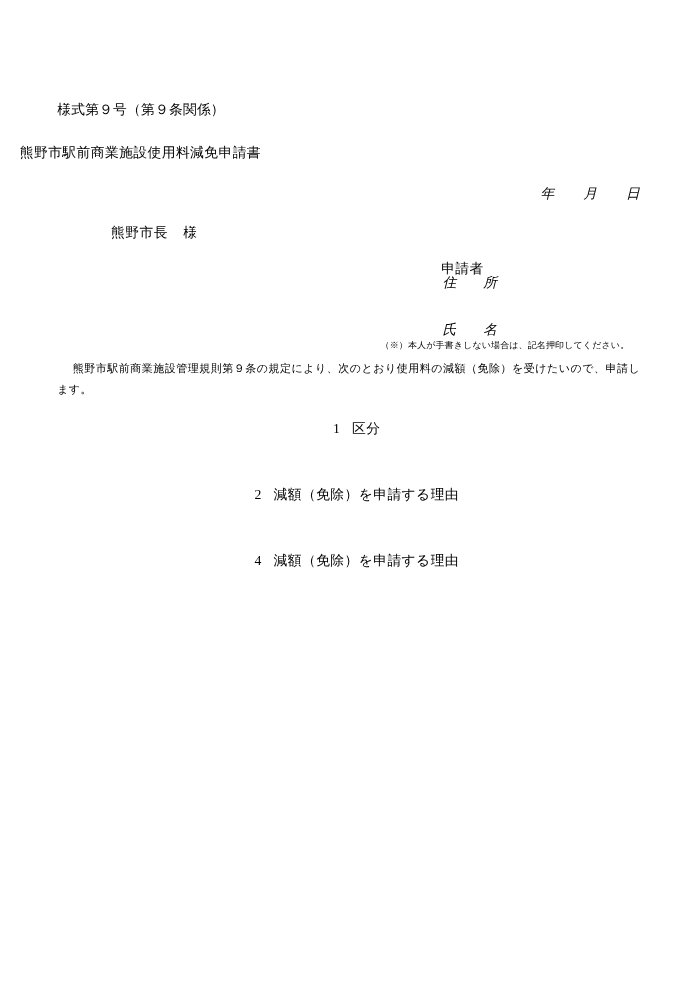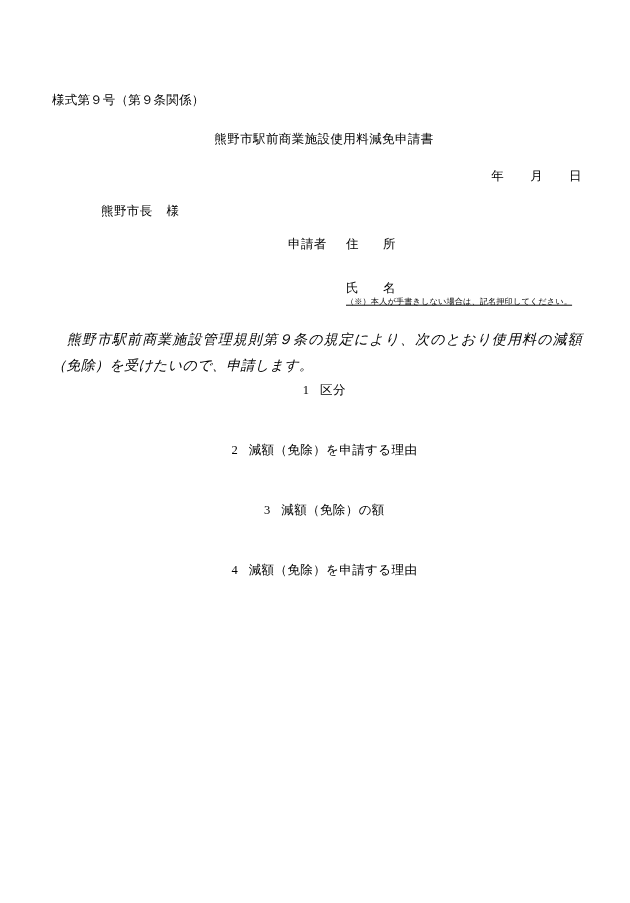--- a/index.html
+++ b/index.html
@@ -26,32 +26,33 @@
     top: 92px;
     font-size: 12.5px;
     letter-spacing: 0.2px;
     white-space: nowrap;
   }
   .doc-title {
     position: absolute;
     left: 0;
     right: 0;
     top: 131px;
-    text-align: center;
+    text-align: left;
     font-size: 12.5px;
     letter-spacing: 0.4px;
     padding-left: 18px;
   }
   .date-line {
     position: absolute;
     right: 48px;
     top: 168px;
     font-size: 12.5px;
     letter-spacing: 0.4px;
     white-space: nowrap;
+    font-style: italic;
   }
   .date-line .sp {
     display: inline-block;
     width: 26px;
   }
   .addressee {
     position: absolute;
     left: 64px;
     top: 203px;
     font-size: 12.5px;
@@ -67,51 +68,51 @@
     position: absolute;
     left: 288px;
     top: 238px;
     font-size: 12.5px;
     line-height: 1;
   }
   .applicant-row {
     display: flex;
     align-items: center;
     white-space: nowrap;
+    flex-direction: column;
   }
   .applicant-label {
     width: 58px;
     letter-spacing: 0.4px;
   }
   .applicant-field {
     letter-spacing: 6px;
+    font-style: italic;
   }
   .row-addr { margin-bottom: 12px; }
   .row-name { margin-bottom: 4px; margin-top: 31px; }
   .note-line {
     font-size: 8.2px;
     letter-spacing: 0.1px;
     margin-left: 58px;
     margin-bottom: 7px;
     white-space: nowrap;
     transform: scale(1, 0.96);
     transform-origin: left top;
-    text-decoration: underline;
   }
   .row-tel { margin-bottom: 0; }
   .body-text {
     position: absolute;
     left: 52px;
     right: 48px;
     top: 327px;
-    font-size: 14px;
+    font-size: 10px;
     line-height: 1.85;
     letter-spacing: 0.35px;
     text-align: justify;
-    font-style: italic;
   }
   .body-text .indent { display: inline-block; width: 14px; }
   .items {
     position: absolute;
     left: 56px;
     top: 382px;
     right: 48px;
   }
   .item {
     font-size: 12.5px;
@@ -157,20 +158,17 @@
   <div class="body-text"><span class="indent"></span><span>熊野市駅前商業施設管理規則第９条の規定により、次のとおり使用料の減額（免除）を受けたいので、申請します。</span></div>
 
   <div class="items">
     <div class="item">
       <span class="num">1</span><span>区分</span>
     </div>
     <div class="item">
       <span class="num">2</span><span>減額（免除）を申請する理由</span>
     </div>
     <div class="item">
-      <span class="num">3</span><span>減額（免除）の額</span>
-    </div>
-    <div class="item">
       <span class="num">4</span><span>減額（免除）を申請する理由</span>
     </div>
   </div>
 
 </div>
 
 </body></html>

